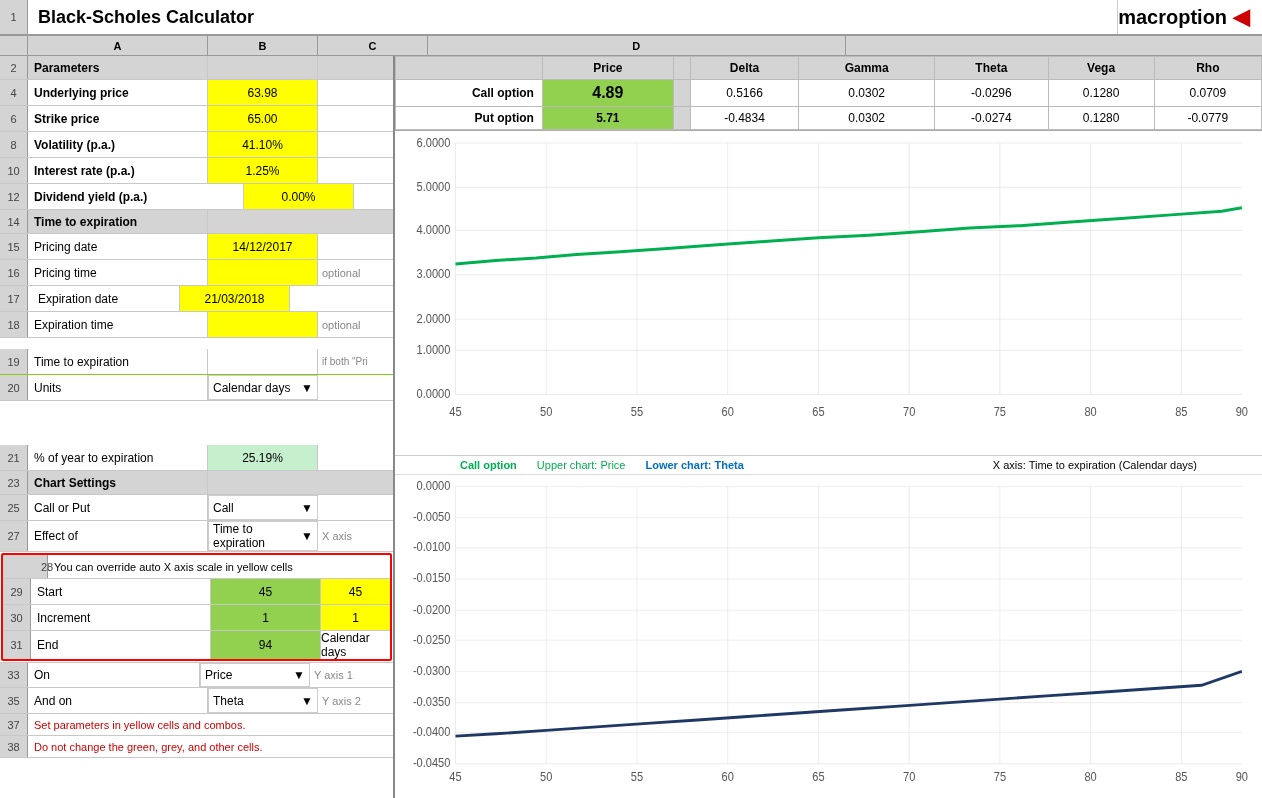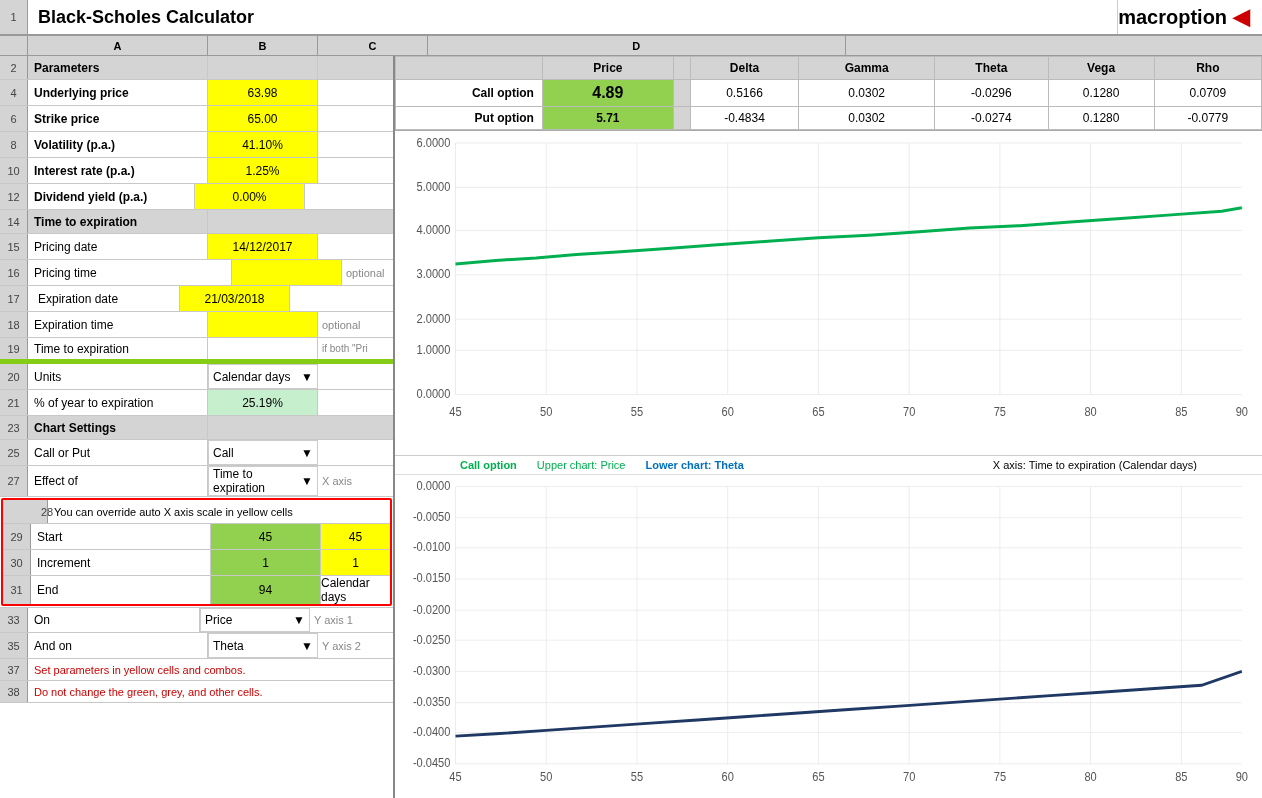--- a/index.html
+++ b/index.html
@@ -67,21 +67,21 @@
         <div style="width:28px; background:#d4d4d4; border-right:1px solid #999; display:flex; align-items:center; justify-content:center; font-size:11px; color:#444;">10</div>
         <div style="width:180px; border-right:1px solid #c8c8c8; display:flex; align-items:center; padding:0 6px; font-weight:bold; font-size:12px;">
             <span>Interest rate (p.a.)</span>
           </div>
         <div style="width:110px; border-right:1px solid #c8c8c8; background:#ffff00; display:flex; align-items:center; justify-content:center; font-size:12px;">1.25%</div>
         <div style="flex:1;"></div>
       </div>
 
       <div style="display:flex; min-height:26px; border-bottom:1px solid #c8c8c8;">
         <div style="width:28px; background:#d4d4d4; border-right:1px solid #999; display:flex; align-items:center; justify-content:center; font-size:11px; color:#444;">12</div>
-        <div style="width:167px; border-right:1px solid #c8c8c8; display:flex; align-items:center; padding:0 6px; font-weight:bold; font-size:12px;">
+        <div style="width:216px; border-right:1px solid #c8c8c8; display:flex; align-items:center; padding:0 6px; font-weight:bold; font-size:12px;">
             <span>Dividend yield (p.a.)</span>
           </div>
         <div style="width:110px; border-right:1px solid #c8c8c8; background:#ffff00; display:flex; align-items:center; justify-content:center; font-size:12px;">0.00%</div>
         <div style="flex:1;"></div>
       </div>
 
       <div style="display:flex; min-height:24px; border-bottom:1px solid #c8c8c8; background:#d4d4d4;">
         <div style="width:28px; background:#d4d4d4; border-right:1px solid #999; display:flex; align-items:center; justify-content:center; font-size:11px; color:#444;">14</div>
         <div style="width:180px; border-right:1px solid #c8c8c8; display:flex; align-items:center; padding:0 6px; font-weight:bold; font-size:12px;">Time to expiration</div>
         <div style="flex:1;"></div>
@@ -89,57 +89,57 @@
 
       <div style="display:flex; min-height:26px; border-bottom:1px solid #c8c8c8;">
         <div style="width:28px; background:#d4d4d4; border-right:1px solid #999; display:flex; align-items:center; justify-content:center; font-size:11px; color:#444;">15</div>
         <div style="width:180px; border-right:1px solid #c8c8c8; display:flex; align-items:center; padding:0 6px; font-size:12px;">Pricing date</div>
         <div style="width:110px; border-right:1px solid #c8c8c8; background:#ffff00; display:flex; align-items:center; justify-content:center; font-size:12px;">14/12/2017</div>
         <div style="flex:1;"></div>
       </div>
 
       <div style="display:flex; min-height:26px; border-bottom:1px solid #c8c8c8;">
         <div style="width:28px; background:#d4d4d4; border-right:1px solid #999; display:flex; align-items:center; justify-content:center; font-size:11px; color:#444;">16</div>
-        <div style="width:204px; border-right:1px solid #c8c8c8; display:flex; align-items:center; padding:0 6px; font-size:12px;">Pricing time</div>
+        <div style="width:180px; border-right:1px solid #c8c8c8; display:flex; align-items:center; padding:0 6px; font-size:12px;">Pricing time</div>
         <div style="width:110px; border-right:1px solid #c8c8c8; background:#ffff00; display:flex; align-items:center; justify-content:center; font-size:12px;"></div>
         <div style="flex:1; display:flex; align-items:center; padding:0 4px; color:#888; font-size:11px;">optional</div>
       </div>
 
       <div style="display:flex; min-height:26px; border-bottom:1px solid #c8c8c8;">
         <div style="width:28px; background:#d4d4d4; border-right:1px solid #999; display:flex; align-items:center; justify-content:center; font-size:11px; color:#444;">17</div>
         <div style="width:152px; border-right:1px solid #c8c8c8; display:flex; align-items:center; padding:0 10px; font-size:12px;">Expiration date</div>
         <div style="width:110px; border-right:1px solid #c8c8c8; background:#ffff00; display:flex; align-items:center; justify-content:center; font-size:12px;">21/03/2018</div>
         <div style="flex:1;"></div>
       </div>
 
       <div style="display:flex; min-height:26px; border-bottom:1px solid #c8c8c8;">
         <div style="width:28px; background:#d4d4d4; border-right:1px solid #999; display:flex; align-items:center; justify-content:center; font-size:11px; color:#444;">18</div>
         <div style="width:180px; border-right:1px solid #c8c8c8; display:flex; align-items:center; padding:0 6px; font-size:12px;">Expiration time</div>
         <div style="width:110px; border-right:1px solid #c8c8c8; background:#ffff00; display:flex; align-items:center; justify-content:center; font-size:12px;"></div>
         <div style="flex:1; display:flex; align-items:center; padding:0 4px; color:#888; font-size:11px;">optional</div>
       </div>
 
-      <div style="display:flex; min-height:26px; border-bottom:5px solid #84cc16;">
+      <div style="display:flex; min-height:26px; border-bottom:1px solid #84cc16;margin-top:11px;">
         <div style="width:28px; background:#d4d4d4; border-right:1px solid #999; display:flex; align-items:center; justify-content:center; font-size:11px; color:#444;">19</div>
         <div style="width:180px; border-right:1px solid #c8c8c8; display:flex; align-items:center; padding:0 6px; font-size:12px;">Time to expiration</div>
         <div style="width:110px; border-right:1px solid #c8c8c8; display:flex; align-items:center; justify-content:center; font-size:12px;"></div>
         <div style="flex:1; display:flex; align-items:center; padding:0 4px; color:#888; font-size:10px;">if both "Pri</div>
       </div>
 
       <div style="display:flex; min-height:26px; border-bottom:1px solid #c8c8c8;">
         <div style="width:28px; background:#d4d4d4; border-right:1px solid #999; display:flex; align-items:center; justify-content:center; font-size:11px; color:#444;">20</div>
         <div style="width:180px; border-right:1px solid #c8c8c8; display:flex; align-items:center; padding:0 6px; font-size:12px;">Units</div>
         <div style="width:110px; border-right:1px solid #c8c8c8; display:flex; align-items:center; justify-content:space-between; padding:0 4px; font-size:12px; border:1px solid #ccc;">
           <span>Calendar days</span>
           <span>▼</span>
         </div>
         <div style="flex:1;"></div>
       </div>
 
-      <div style="display:flex; min-height:26px; border-bottom:1px solid #c8c8c8;">
+      <div style="display:flex; min-height:26px; border-bottom:1px solid #c8c8c8;margin-top:44px;">
         <div style="width:28px; background:#d4d4d4; border-right:1px solid #999; display:flex; align-items:center; justify-content:center; font-size:11px; color:#444;">21</div>
         <div style="width:180px; border-right:1px solid #c8c8c8; display:flex; align-items:center; padding:0 6px; font-size:12px;">% of year to expiration</div>
         <div style="width:110px; border-right:1px solid #c8c8c8; background:#c6efce; display:flex; align-items:center; justify-content:center; font-size:12px;">25.19%</div>
         <div style="flex:1;"></div>
       </div>
 
       <div style="display:flex; min-height:24px; border-bottom:1px solid #c8c8c8; background:#d4d4d4;">
         <div style="width:28px; background:#d4d4d4; border-right:1px solid #999; display:flex; align-items:center; justify-content:center; font-size:11px; color:#444;">23</div>
         <div style="width:180px; border-right:1px solid #c8c8c8; display:flex; align-items:center; padding:0 6px; font-weight:bold; font-size:12px;">Chart Settings</div>
         <div style="flex:1;"></div>

